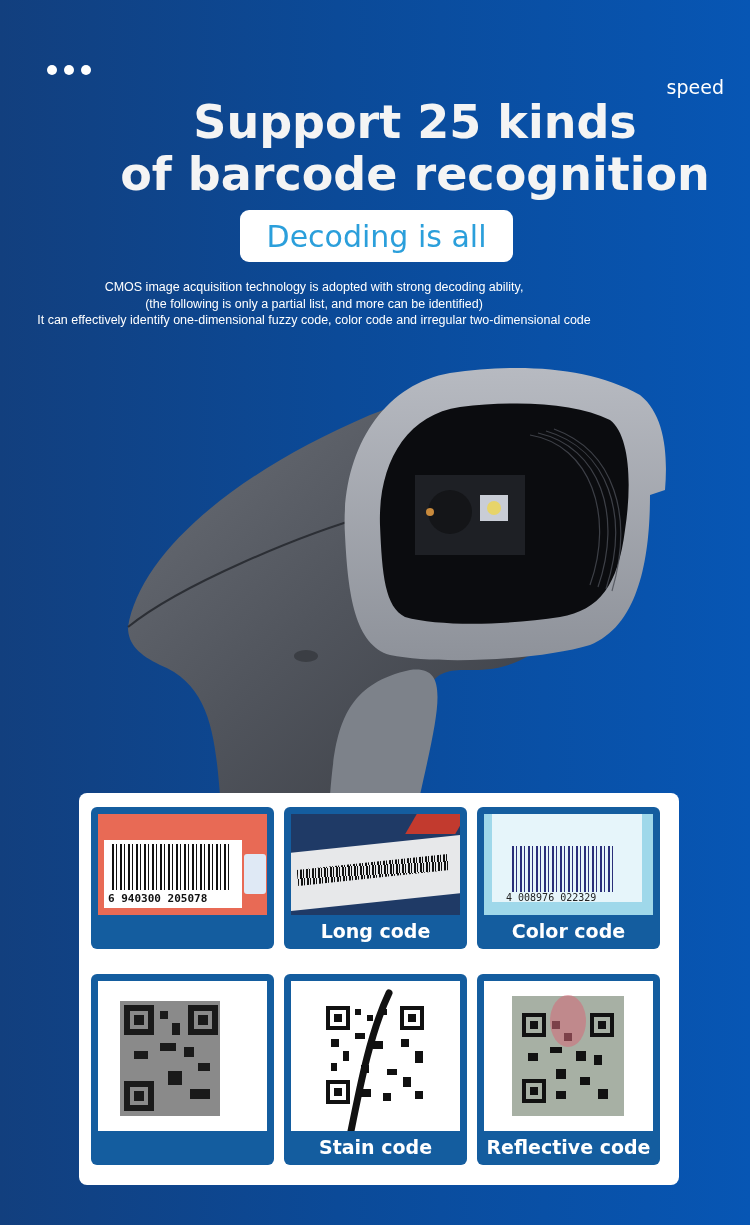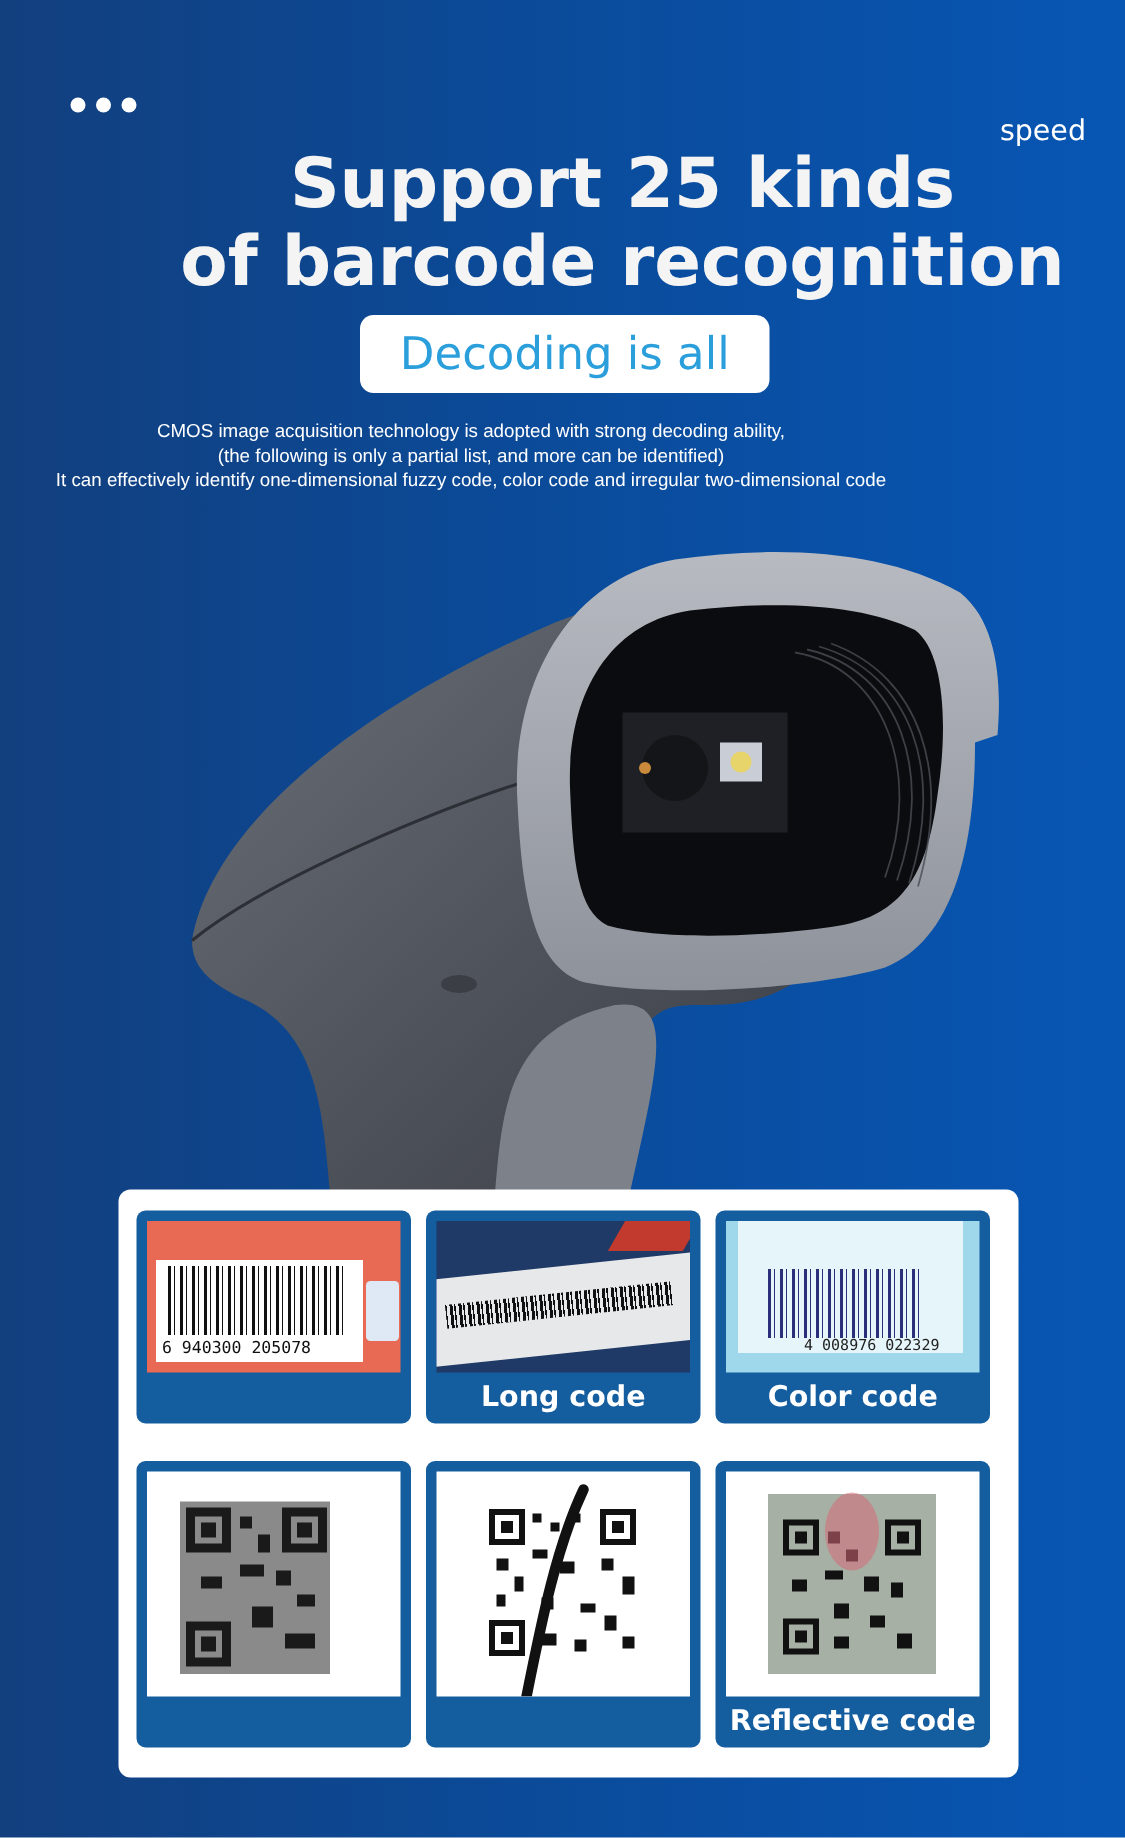--- a/index.html
+++ b/index.html
@@ -95,42 +95,42 @@
   </g>
   <rect x="295" y="120" width="110" height="80" fill="#1e2025"></rect>
   <circle cx="330" cy="157" r="22" fill="#141518"></circle>
   <circle cx="310" cy="157" r="4" fill="#c98a3c"></circle>
   <rect x="360" y="140" width="28" height="26" fill="#c9cdd6"></rect>
   <circle cx="374" cy="153" r="7" fill="#e7d46a"></circle>
 </svg>
 
 <div class="panel">
   <div class="card row1 c1">
-    <div class="img" style="background:#e86a55;">
+    <div class="img" style="background:#e86a55;font-weight:bold;">
       <div style="position:absolute;left:6px;top:26px;width:138px;height:68px;background:#fff;"></div>
       <div style="position:absolute;left:14px;top:30px;width:120px;height:46px;background:repeating-linear-gradient(90deg,#111 0 2px,#fff 2px 4px,#111 4px 5px,#fff 5px 8px);"></div>
       <div style="position:absolute;left:10px;top:78px;font-size:11px;color:#111;font-family:'DejaVu Sans Mono',monospace;">6 940300 205078</div>
       <div style="position:absolute;left:146px;top:40px;width:22px;height:40px;background:#dfe9f5;border-radius:3px;"></div>
     </div>
   </div>
 
   <div class="card row1 c2">
     <div class="img" style="background:#1f3a66;">
       <div style="position:absolute;left:-4px;top:30px;width:178px;height:58px;background:#e7e8ea;transform:rotate(-6deg);"></div>
       <div style="position:absolute;left:6px;top:48px;width:152px;height:16px;background:repeating-linear-gradient(90deg,#111 0 1px,#e7e8ea 1px 3px,#111 3px 5px,#e7e8ea 5px 6px);transform:rotate(-6deg);"></div>
       <div style="position:absolute;left:120px;top:0;width:50px;height:20px;background:#c23a2e;transform:skewX(-30deg);"></div>
     </div>
     <div class="label">Long code</div>
   </div>
 
   <div class="card row1 c3">
     <div class="img" style="background:#9fd8ea;">
       <div style="position:absolute;left:8px;top:0;width:150px;height:88px;background:#e6f5fa;"></div>
       <div style="position:absolute;left:28px;top:32px;width:102px;height:46px;background:repeating-linear-gradient(90deg,#2a2f7a 0 2px,#e6f5fa 2px 4px,#2a2f7a 4px 5px,#e6f5fa 5px 8px);"></div>
-      <div style="position:absolute;left:22px;top:78px;font-size:10px;color:#222;font-family:'DejaVu Sans Mono',monospace;margin-left:30px;">4 008976 022329</div>
+      <div style="position:absolute;left:22px;top:78px;font-size:10px;color:#222;font-family:'DejaVu Sans Mono',monospace;">4 008976 022329</div>
     </div>
     <div class="label">Color code</div>
   </div>
 
   <div class="card row2 c1">
     <div class="img">
       <svg width="169" height="150" viewBox="0 0 169 150">
         <rect x="22" y="20" width="100" height="115" fill="#8a8a8a"></rect>
         <g fill="#1a1a1a">
           <rect x="26" y="24" width="30" height="30"></rect>
@@ -192,20 +192,21 @@
             <rect x="96" y="88" width="10" height="6"></rect>
             <rect x="112" y="96" width="8" height="10"></rect>
             <rect x="124" y="110" width="8" height="8"></rect>
             <rect x="70" y="108" width="10" height="8"></rect>
             <rect x="92" y="112" width="8" height="8"></rect>
             <rect x="40" y="82" width="6" height="8"></rect>
         </g>
         <path d="M98 12 C 80 50, 70 100, 60 150" stroke="#111" stroke-width="7" fill="none" stroke-linecap="round"></path>
       </svg>
     </div>
+    <div class="label">Stain code</div>
   </div>
 
   <div class="card row2 c3">
     <div class="img">
       <svg width="169" height="150" viewBox="0 0 169 150">
         <rect x="28" y="15" width="112" height="120" fill="#a7b0a4"></rect>
         <g fill="#111">
           <rect x="38" y="32" width="24" height="24"></rect>
             <rect x="106" y="32" width="24" height="24"></rect>
             <rect x="38" y="98" width="24" height="24"></rect>

